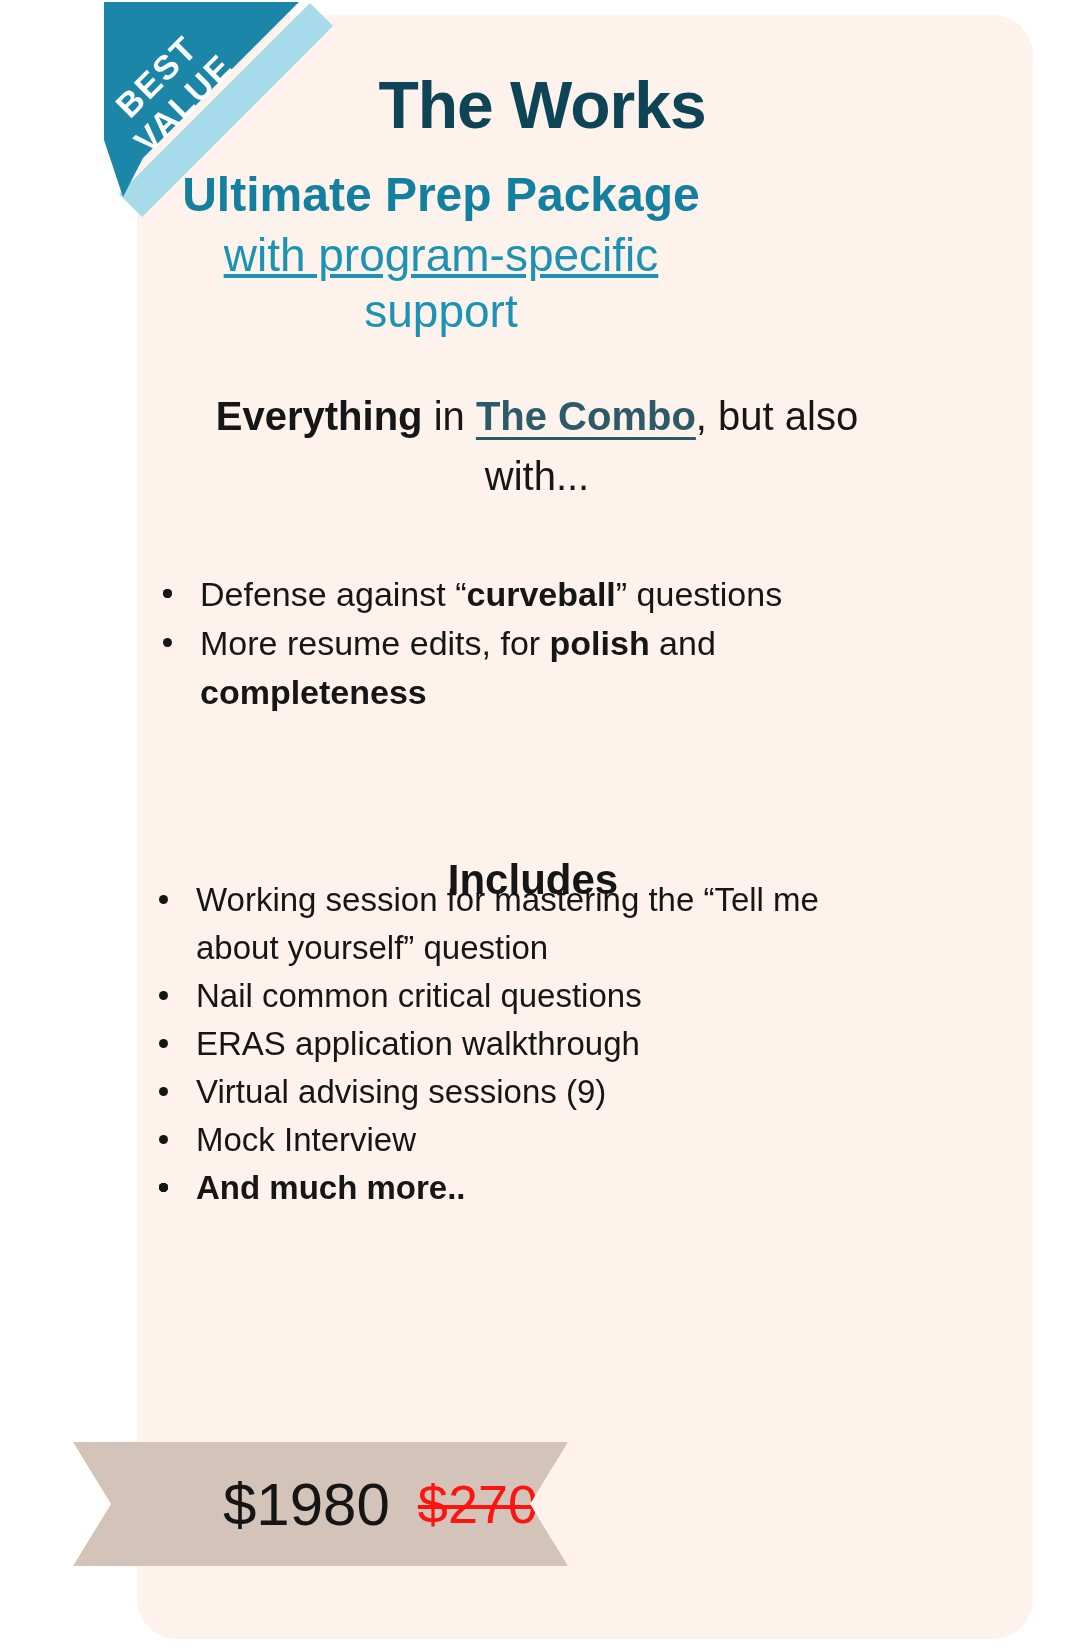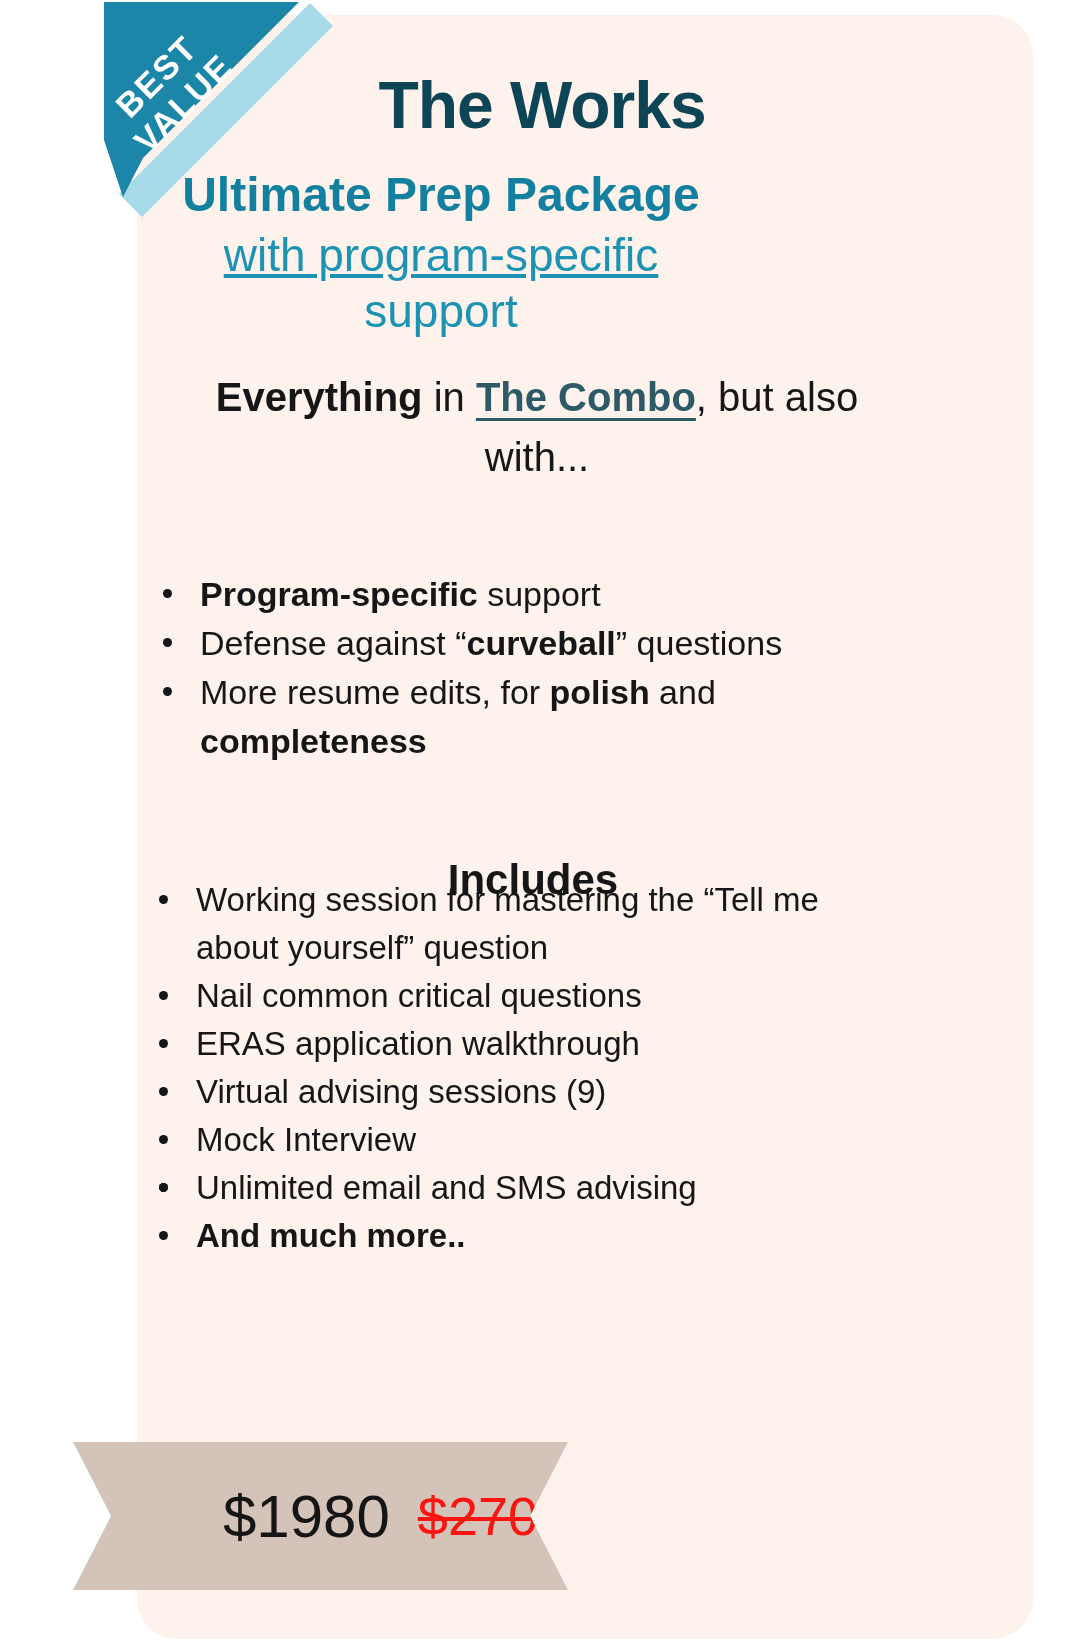--- a/index.html
+++ b/index.html
@@ -42,21 +42,21 @@
   }
   .subtitle-light{
     position:absolute;left:141px;width:600px;
     text-align:center;
     font-size:46px;line-height:54px;
     color:var(--subtitle-light,#1d93b4);
   }
   .subtitle-line2{top:228px;text-decoration:underline;}
   .subtitle-line3{top:284px;}
   .intro{
-    position:absolute;left:187px;top:367px;width:700px;
+    position:absolute;left:187px;top:386px;width:700px;
     text-align:center;
     font-size:40px;line-height:60px;
   }
   .b{font-weight:bold;}
   .combo-link{
     color:var(--combo-link,#2c5a66);
     font-weight:bold;
     text-decoration:underline;
     text-decoration-thickness:3px;
     text-underline-offset:7px;
@@ -73,21 +73,21 @@
   .hl .dot{top:19px;}
   .includes-heading{
     position:absolute;left:183px;top:852px;width:700px;
     text-align:center;
     font-size:42px;line-height:56px;font-weight:bold;
   }
   .inc{left:154px;top:876px;width:724px;}
   .inc li{font-size:33px;line-height:48px;}
   .inc .dot{top:19px;}
   .ribbon{
-    position:absolute;left:73px;top:1442px;width:495px;height:148px;
+    position:absolute;left:73px;top:1442px;width:495px;height:124px;
     background:var(--ribbon-bg,#d3c3b9);
     clip-path:polygon(0 0, 100% 0, calc(100% - 38px) 50%, 100% 100%, 0 100%, 38px 50%);
     display:flex;align-items:center;justify-content:center;
     padding-left:150px;box-sizing:border-box;gap:28px;
   }
   .price-current{font-size:60px;color:#151515;}
   .price-original{
     font-size:54px;color:var(--price-red,#fb1410);
     text-decoration:line-through;
     text-decoration-thickness:4px;
@@ -111,35 +111,35 @@
 
   <div class="title">The Works</div>
 
   <div class="subtitle-bold">Ultimate Prep Package</div>
   <div class="subtitle-light subtitle-line2">with program-specific</div>
   <div class="subtitle-light subtitle-line3">support</div>
 
   <div class="intro"><span class="b">Everything</span><span> in </span><span class="b combo-link">The Combo</span><span>, but also</span><br><span>with...</span></div>
 
   <ul class="list hl">
-      <li><span class="dot"></span><span><span class="b">Program-specific</span><span> support</span></span></li>
+      <li><span class="dot"></span></li>
       <li><span class="dot"></span><span><span>Defense against  “</span><span class="b">curveball</span><span>” questions</span></span></li>
       <li><span class="dot"></span><span><span>More resume edits, for </span><span class="b">polish</span><span> and </span><span class="b">completeness</span></span></li>
     </ul>
 
   <div class="includes-heading">Includes</div>
 
   <ul class="list inc">
       <li><span class="dot"></span><span>Working session for mastering the “Tell me about yourself” question</span></li>
       <li><span class="dot"></span><span>Nail common critical questions</span></li>
       <li><span class="dot"></span><span>ERAS application walkthrough</span></li>
       <li><span class="dot"></span><span>Virtual advising sessions (9)</span></li>
       <li><span class="dot"></span><span>Mock Interview</span></li>
       <li><span class="dot"></span></li>
-      <li><span class="dot"></span><span>Unlimited email and SMS advising</span></li>
+      <li><span class="dot"></span></li>
       <li><span class="dot"></span><span class="b">And much more..</span></li>
     </ul>
 
   <div class="ribbon">
     <span class="price-current">$1980</span>
     <span class="price-original">$2700</span>
   </div>
 
 </div>
 

